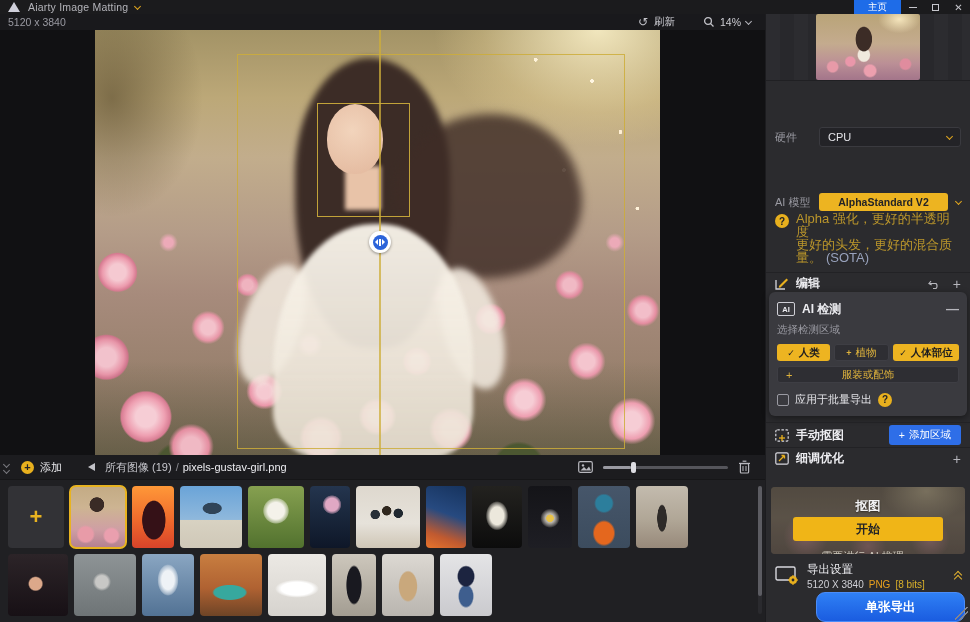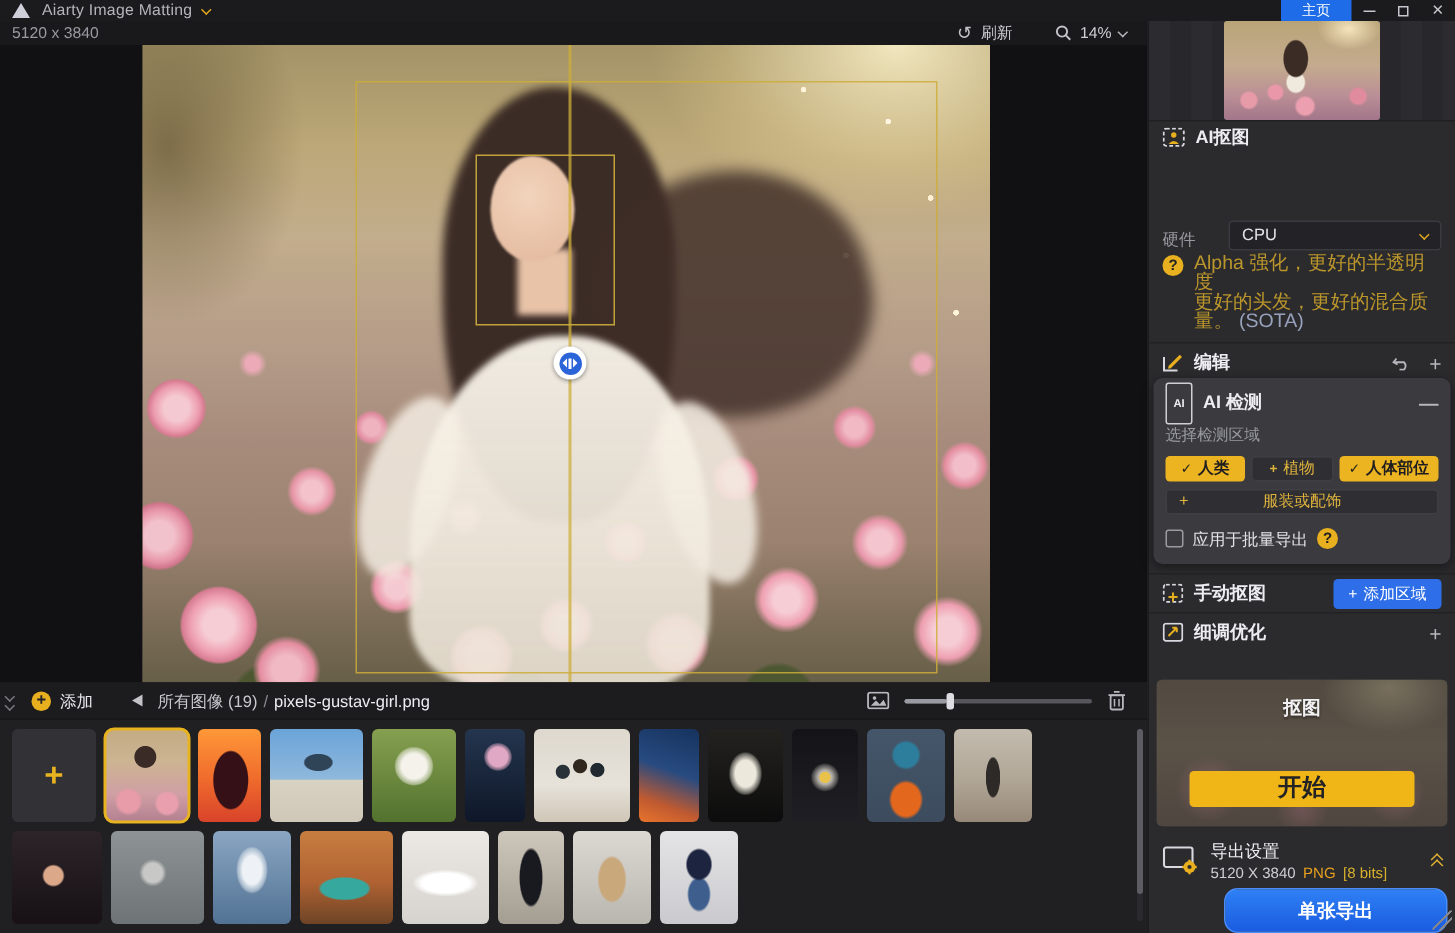--- a/index.html
+++ b/index.html
@@ -111,34 +111,34 @@
     radial-gradient(circle 9px at 16% 80%, #e79aa8 55%, transparent 72%),
     radial-gradient(circle 10px at 52% 86%, #ec9fae 55%, transparent 72%),
     radial-gradient(circle 9px at 86% 76%, #e08c9e 55%, transparent 72%),
     radial-gradient(circle 8px at 33% 72%, #ea97aa 55%, transparent 74%),
     radial-gradient(ellipse 10px 15px at 46% 38%, #3c2c26 78%, transparent 86%),
     radial-gradient(ellipse 8px 9px at 46% 62%, #f0e9dd 70%, transparent 85%),
     linear-gradient(180deg,#b9a478 0%,#c4ab8e 45%,#bb8f96 75%,#a3758a 100%);}
   .sec-head{display:flex;align-items:center;gap:7px;padding:0 9px;height:25px;font-size:12px;font-weight:bold;color:#ededf1;}
   .sec-head .spacer{margin-left:auto;display:flex;align-items:center;gap:12px;}
   .icon-svg{flex:none;display:block;}
-  .row{display:flex;align-items:flex-end;padding:0 9px;height:24px;font-size:11px;margin-top:46px;}
+  .row{display:flex;align-items:center;padding:0 9px;height:24px;font-size:11px;margin-top:46px;}
   .row .lab{color:#9a9aa2;width:44px;flex:none;}
   .select{flex:1;height:20px;background:#232327;border:1px solid #3a3a3f;border-radius:3px;display:flex;align-items:center;padding:0 8px;color:#e4e4e8;font-size:11px;}
   .select .chev{margin-left:auto;border-color:#e2a71e;}
   .model-pill{flex:1;height:18px;background:#edb421;border-radius:3px;display:flex;align-items:center;justify-content:center;color:#232326;font-size:10.5px;font-weight:bold;}
   .chev-solo{margin-left:8px;}
   .desc-row{display:flex;gap:7px;padding:1px 9px 6px 9px;}
   .qmark{width:14px;height:14px;flex:none;border-radius:50%;background:#e8b01e;color:#232326;font-size:10px;font-weight:bold;display:flex;align-items:center;justify-content:center;margin-top:2px;}
   .desc-txt{font-size:13px;line-height:13px;color:#bb962b;}
   .desc-txt .sota{color:#98a2bc;margin-left:4px;}
   .hr{border-top:1px solid #222225;margin:2px 0;}
   .detect-card{margin:0 3px;background:#3a3a3f;border-radius:6px;box-shadow:0 2px 7px rgba(0,0,0,.45);padding:6px 8px 9px 8px;}
   .detect-head{display:flex;align-items:center;gap:7px;height:22px;font-size:12px;font-weight:bold;color:#ededf1;}
-  .ai-badge{width:18px;height:28px;border:1px solid #cfcfd6;border-radius:2px;font-size:7.5px;font-weight:bold;color:#ededf1;display:flex;align-items:center;justify-content:center;}
+  .ai-badge{width:18px;height:14px;border:1px solid #cfcfd6;border-radius:2px;font-size:7.5px;font-weight:bold;color:#ededf1;display:flex;align-items:center;justify-content:center;}
   .minus{margin-left:auto;color:#b6b6bc;font-size:13px;line-height:10px;}
   .detect-sub{font-size:10.5px;color:#9a9aa2;margin:3px 0 7px 0;}
   .det-btns{display:flex;gap:4px;}
   .det-btn{height:17px;border-radius:3px;font-size:10.5px;display:flex;align-items:center;justify-content:center;gap:4px;flex:1;}
   .det-btn.on{background:#edb421;color:#1d1d20;font-weight:bold;}
   .det-btn.off{background:#2e2e33;color:#dfb33c;border:1px solid #3e3e44;}
   .det-btn .ck{font-size:9px;font-weight:bold;}
   .det-wide{position:relative;margin-top:5px;height:17px;background:#2e2e33;border:1px solid #3e3e44;border-radius:3px;color:#dfb33c;font-size:10.5px;display:flex;align-items:center;justify-content:center;}
   .det-wide .plus{position:absolute;left:8px;font-size:11px;}
   .chk-row{display:flex;align-items:center;gap:6px;margin-top:9px;}
@@ -149,21 +149,21 @@
   .plus-gray{margin-left:auto;color:#b6b6bc;font-size:14px;font-weight:normal;}
   .mat-card{position:relative;margin:20px 5px 8px 5px;height:120px;border-radius:4px;overflow:hidden;background:
     radial-gradient(circle 30px at 18% 74%, rgba(232,152,168,.55), transparent 75%),
     radial-gradient(circle 26px at 82% 78%, rgba(232,152,168,.5), transparent 75%),
     radial-gradient(circle 24px at 50% 88%, rgba(222,142,158,.45), transparent 75%),
     radial-gradient(ellipse 60px 40px at 80% 6%, rgba(240,225,180,.5), transparent 75%),
     linear-gradient(180deg,#6e6354 0%,#7d7060 45%,#6a5c52 100%);}
   .mat-overlay{position:absolute;inset:0;background:rgba(42,40,38,.42);}
   .mat-title{position:absolute;top:11px;width:100%;text-align:center;font-size:12.5px;font-weight:bold;color:#f2f2f4;text-shadow:0 1px 2px rgba(0,0,0,.5);}
   .mat-hint{position:absolute;top:50px;width:100%;text-align:center;font-size:11px;color:#cfc9bd;text-shadow:0 1px 2px rgba(0,0,0,.4);margin-top:12px;}
-  .start-btn{position:absolute;left:50%;transform:translateX(-50%);bottom:13px;width:150px;height:24px;background:#f0b517;border-radius:3px;color:#232326;font-size:16px;font-weight:bold;display:flex;align-items:center;justify-content:center;}
+  .start-btn{position:absolute;left:50%;transform:translateX(-50%);bottom:13px;width:150px;height:24px;background:#f0b517;border-radius:3px;color:#232326;font-size:12px;font-weight:bold;display:flex;align-items:center;justify-content:center;}
   .exp-row{display:flex;align-items:center;gap:8px;padding:0 9px;height:38px;}
   .exp-texts{display:flex;flex-direction:column;gap:2px;}
   .exp-title{font-size:11.5px;color:#ededf1;}
   .exp-val{font-size:10px;}
   .exp-val .sz{color:#cfcfd5;}
   .exp-val .fmt{color:#e8a01e;margin-left:5px;margin-top:48px;}
   .exp-val .bits{color:#d9b02a;margin-left:5px;}
   .dbl-chev{margin-left:auto;display:flex;flex-direction:column;gap:0px;}
   .dbl-chev i{display:block;width:6px;height:6px;border-left:1.8px solid #e0b030;border-top:1.8px solid #e0b030;transform:rotate(45deg);margin-bottom:-2px;}
   .exp-btns{display:flex;gap:6px;margin:2px 5px 0 5px;padding-left:45px;}
@@ -296,34 +296,31 @@
           <i></i>
         </div>
     </div>
   </div>
 
   <div class="sidebar">
     <div class="preview">
       <div class="mini-photo"></div>
     </div>
 
-    <div class="sec-head">
-      <svg class="icon-svg" width="15" height="13" viewBox="0 0 15 13">
-          <rect x="0.8" y="0.8" width="13.4" height="11.4" rx="1.5" fill="none" stroke="#d8d8de" stroke-width="1.2" stroke-dasharray="2.5 1.6"></rect>
-          <circle cx="7.5" cy="5" r="1.8" fill="#e8b01e"></circle>
-          <path d="M4 11 Q7.5 7 11 11 Z" fill="#e8b01e"></path>
-        </svg>
-      <span>AI抠图</span>
-    </div>
     <div class="row">
       <span class="lab">硬件</span>
       <div class="select">
         <span>CPU</span>
         <span class="chev"></span>
       </div>
+    </div>
+    <div class="row">
+      <span class="lab">AI 模型</span>
+      <div class="model-pill">AlphaStandard  V2</div>
+      <span class="chev chev-solo"></span>
     </div>
     <div class="desc-row">
       <span class="qmark">?</span>
       <div class="desc-txt">
         <span>Alpha 强化，更好的半透明度</span><br>
         <span>更好的头发，更好的混合质量。</span><span class="sota">(SOTA)</span>
       </div>
     </div>
 
     <div class="hr"></div>

